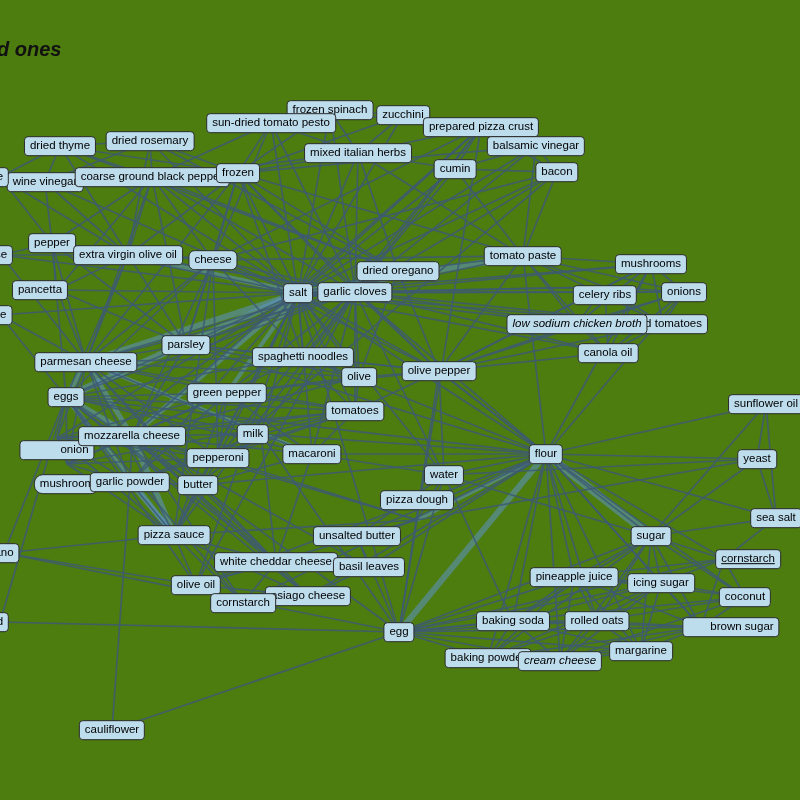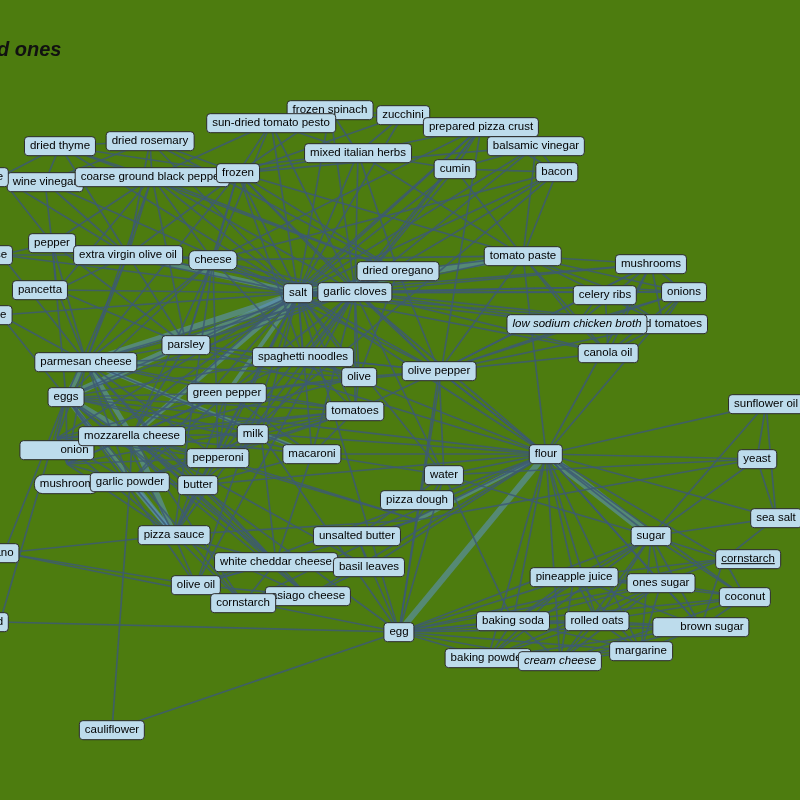--- a/index.html
+++ b/index.html
@@ -516,25 +516,25 @@
       <div class="node" style="left: 174px; top: 535px;">pizza sauce</div>
       <div class="node" style="left: 357px; top: 536px;">unsalted butter</div>
       <div class="node" style="left: 276px; top: 562px;">white cheddar cheese</div>
       <div class="node" style="left: 369px; top: 567px;">basil leaves</div>
       <div class="node" style="left: 196px; top: 585px;">olive oil</div>
       <div class="node" style="left: 308px; top: 596px;">asiago cheese</div>
       <div class="node" style="left: 243px; top: 603px;">cornstarch</div>
       <div class="node" style="left: 651px; top: 536px;">sugar</div>
       <div class="node" style="left: 748px; top: 559px; text-decoration: underline;">cornstarch</div>
       <div class="node" style="left: 574px; top: 577px;">pineapple juice</div>
-      <div class="node" style="left: 661px; top: 583px;">ones sugar</div>
+      <div class="node" style="left: 661px; top: 583px;">icing sugar</div>
       <div class="node" style="left: 745px; top: 597px;">coconut</div>
       <div class="node" style="left: 513px; top: 621px;">baking soda</div>
       <div class="node" style="left: 597px; top: 621px;">rolled oats</div>
-      <div class="node" style="left: 701px; top: 627px; padding-left: 27px;">brown sugar</div>
+      <div class="node" style="left: 731px; top: 627px; padding-left: 27px;">brown sugar</div>
       <div class="node" style="left: 641px; top: 651px;">margarine</div>
       <div class="node" style="left: 488px; top: 658px;">baking powder</div>
       <div class="node" style="left: 560px; top: 661px; font-style: italic;">cream cheese</div>
       <div class="node" style="left: 399px; top: 632px;">egg</div>
       <div class="node" style="left: 112px; top: 730px;">cauliflower</div>
       <div class="node" style="left: 4px; top: 553px;">ano</div>
       <div class="node" style="left: 0px; top: 622px;">d</div>
     </div>
 </div>
 

